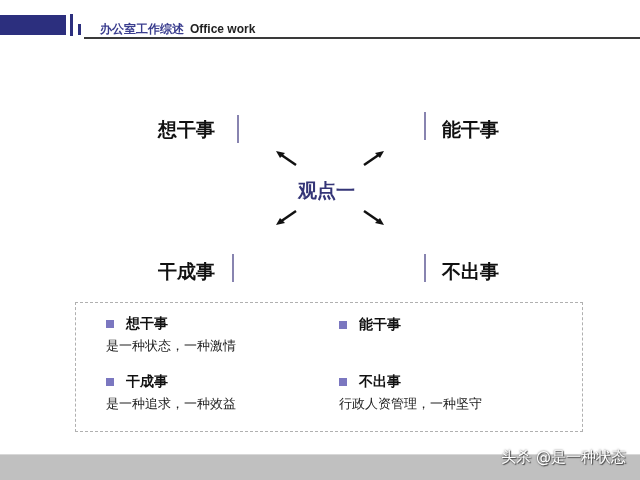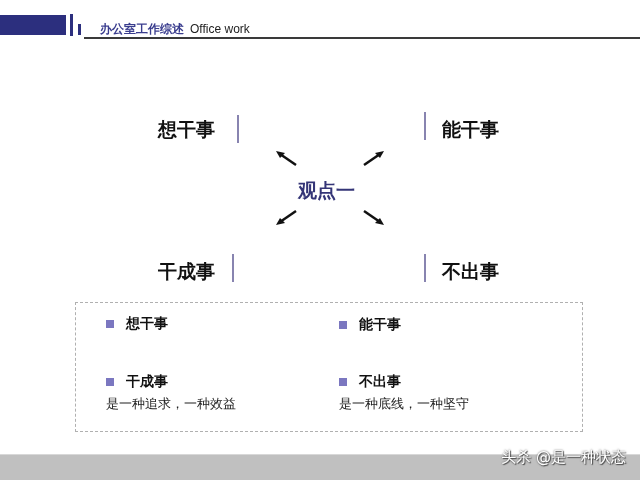--- a/index.html
+++ b/index.html
@@ -4,21 +4,21 @@
 <style>
   * { margin: 0; padding: 0; box-sizing: border-box; }
   html, body { width: 640px; height: 480px; overflow: hidden; background: #ffffff; }
   body { position: relative; font-family: "DejaVu Sans", "Liberation Sans", sans-serif; }
 
   .header-bar-big { position: absolute; left: 0; top: 15px; width: 66px; height: 20px; background: #2c2f7e; }
   .header-bar-thin { position: absolute; left: 70px; top: 14px; width: 3px; height: 22px; background: #2c2f7e; }
   .header-bar-short { position: absolute; left: 78px; top: 24px; width: 3px; height: 11px; background: #2c2f7e; }
   .header-line { position: absolute; left: 84px; top: 37px; width: 556px; height: 2px; background: #3a3a3a; }
   .header-title { position: absolute; left: 100px; top: 21px; font-size: 12px; font-weight: bold; color: #3a3d8e; white-space: nowrap; }
-  .header-sub { font-family: "Liberation Sans", sans-serif; color: #222; font-size: 12px; font-weight: normal; margin-left: 6px; }
+  .header-sub { font-family: "Liberation Sans", sans-serif; color: #222; font-size: 12px; font-weight: bold; margin-left: 6px; }
 
   .quad { position: absolute; font-size: 19px; font-weight: bold; color: #111; white-space: nowrap; }
   .vbar { position: absolute; width: 2px; height: 28px; background: #8884b0; }
 
   .center-label { position: absolute; left: 298px; top: 178px; font-size: 19px; font-weight: bold; color: #343577; white-space: nowrap; text-align: center; }
 
   .arrow { position: absolute; width: 26px; height: 26px; }
 
   .box { position: absolute; left: 75px; top: 302px; width: 508px; height: 130px; border: 1px dashed #b0b0b0; }
   .item { position: absolute; }
@@ -70,37 +70,38 @@
   <line x1="4" y1="8" x2="20" y2="19" stroke="#111" stroke-width="2.5"></line>
   <polygon points="24,22 15,20 20,15" fill="#111"></polygon>
 </svg>
 
 <div class="box">
   <div class="item" style="left:30px; top:12px;">
     <div class="item-head">
         <span class="bullet"></span>
         <span>想干事</span>
       </div>
+    <div class="item-desc">是一种状态，一种激情</div>
   </div>
   <div class="item" style="left:263px; top:13px;">
     <div class="item-head">
         <span class="bullet"></span>
         <span>能干事</span>
       </div>
   </div>
   <div class="item" style="left:30px; top:70px;">
     <div class="item-head">
         <span class="bullet"></span>
         <span>干成事</span>
       </div>
     <div class="item-desc">是一种追求，一种效益</div>
   </div>
   <div class="item" style="left:263px; top:70px;">
     <div class="item-head">
         <span class="bullet"></span>
         <span>不出事</span>
       </div>
-    <div class="item-desc">是一种底线，一种坚守</div>
+    <div class="item-desc">行政人资管理，一种坚守</div>
   </div>
 </div>
 
 <div class="footer"></div>
 <div class="watermark">头杀 @是一种状态</div>
 
 </body></html>

